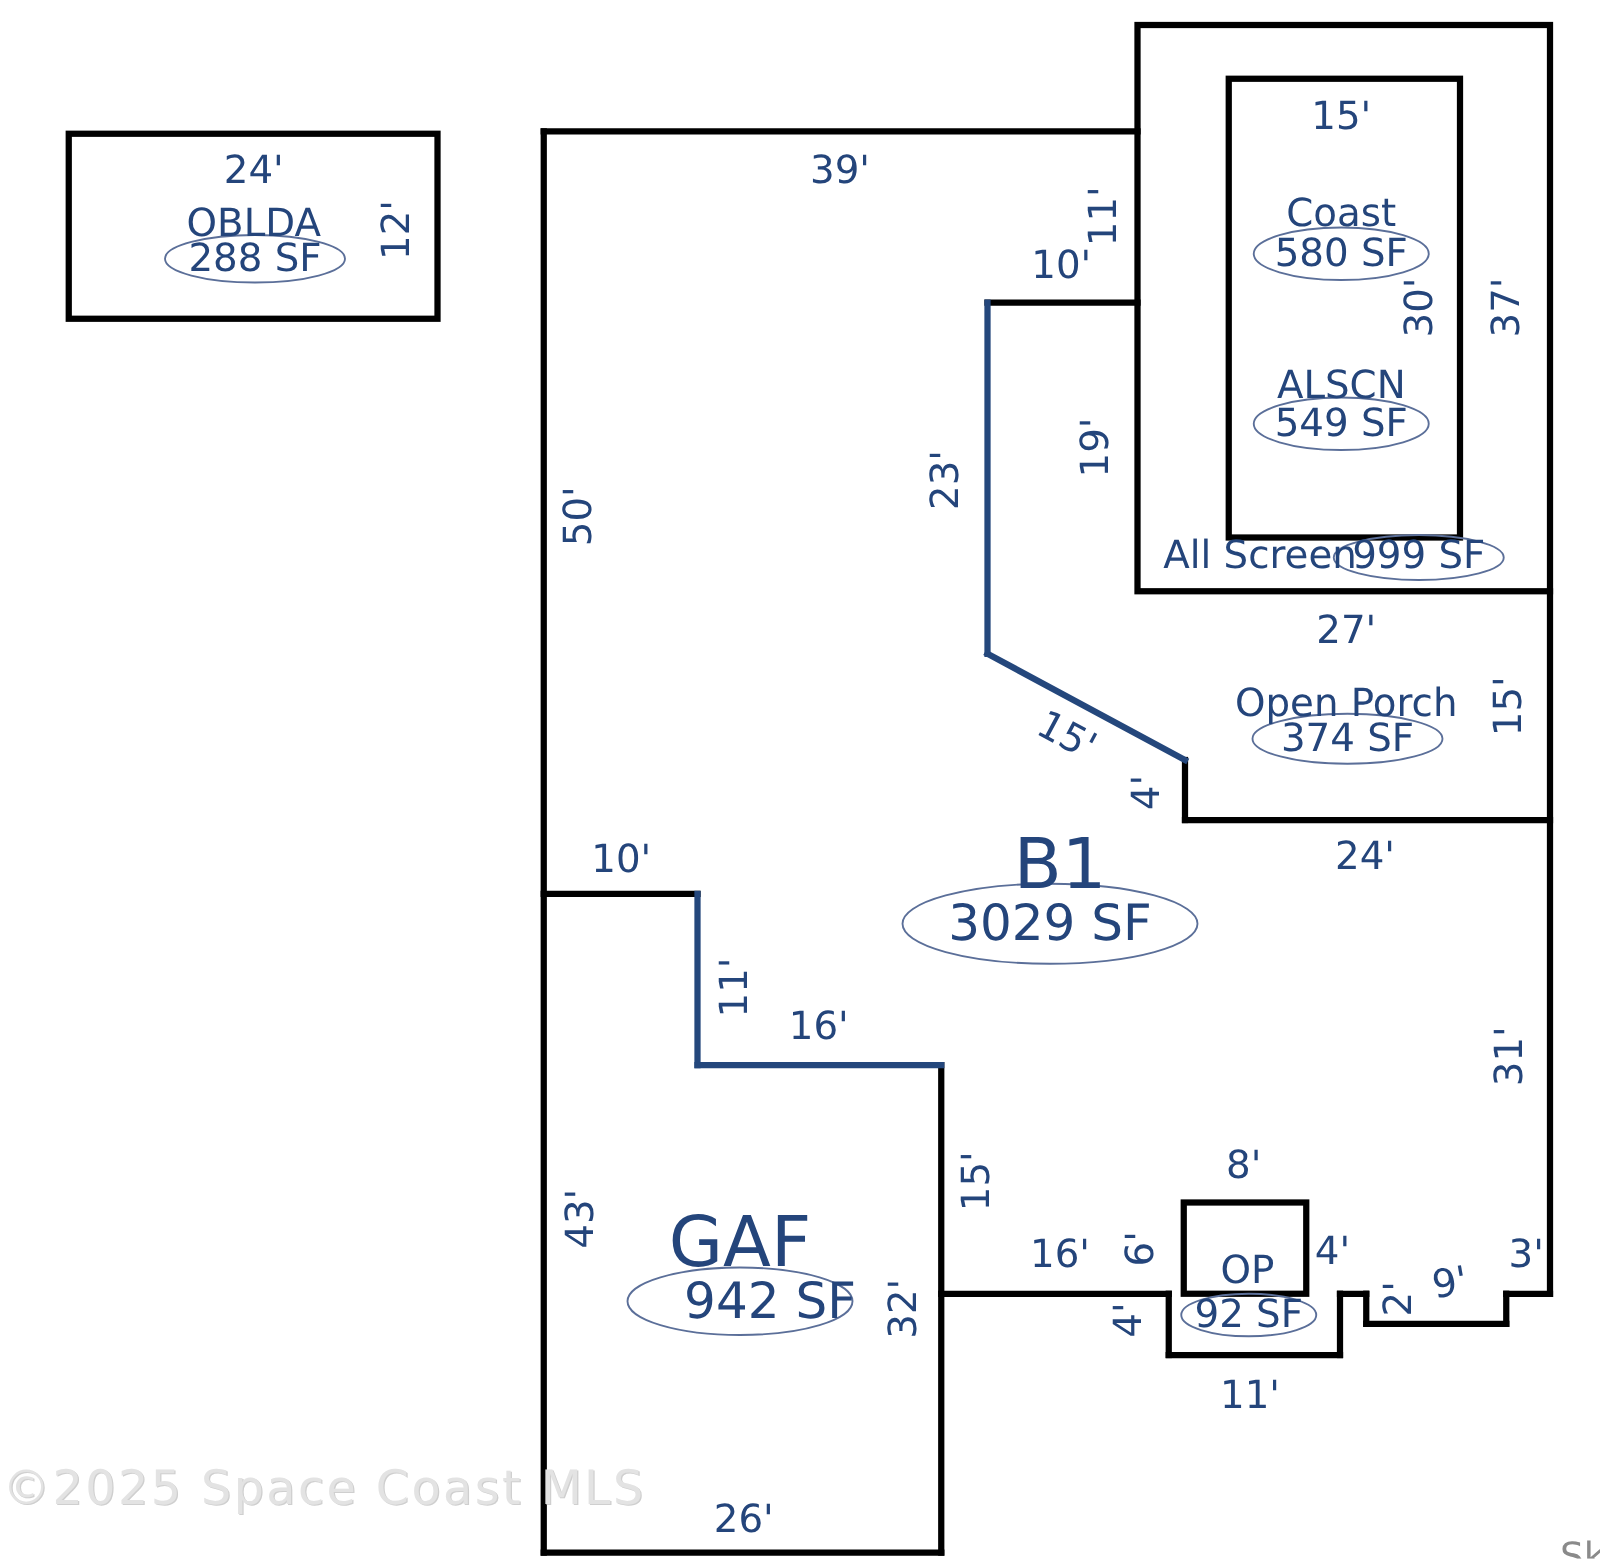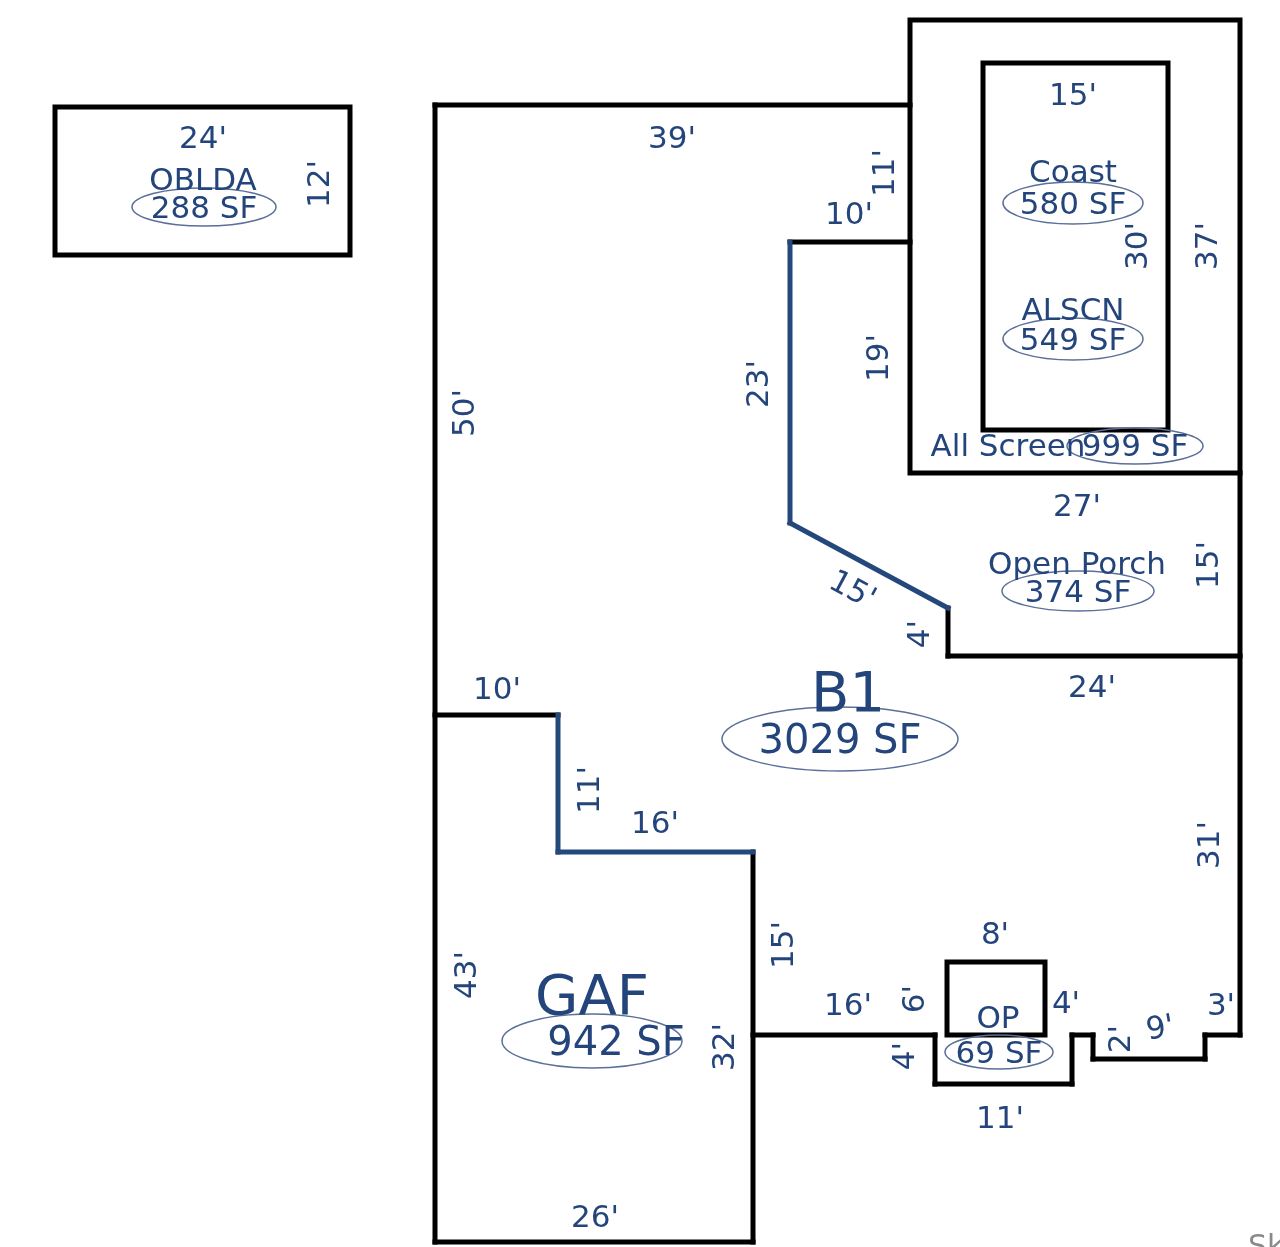--- a/index.html
+++ b/index.html
@@ -134,23 +134,24 @@
   <div class="lbl big" style="left:592px;top:995px">GAF</div>
   <div class="lbl bigarea" style="left:616px;top:1041px">942 SF</div>
   <div class="lbl rot" style="left:723px;top:1047px">32'</div>
   <div class="lbl rot" style="left:782px;top:945px">15'</div>
   <div class="lbl" style="left:848px;top:1004px">16'</div>
   <div class="lbl" style="left:595px;top:1216px">26'</div>
 
   <div class="lbl" style="left:995px;top:933px">8'</div>
   <div class="lbl rot" style="left:913px;top:999px">6'</div>
   <div class="lbl" style="left:998px;top:1017px">OP</div>
-  <div class="lbl" style="left:999px;top:1052px">69 SF</div>
+  <div class="lbl" style="left:999px;top:1052px">92 SF</div>
   <div class="lbl rot" style="left:903px;top:1056px">4'</div>
   <div class="lbl" style="left:1066px;top:1002px">4'</div>
   <div class="lbl rot" style="left:1119px;top:1039px">2'</div>
   <div class="lbl tilt" style="left:1160px;top:1027px">9'</div>
   <div class="lbl" style="left:1221px;top:1004px">3'</div>
   <div class="lbl" style="left:1000px;top:1117px">11'</div>
 
+  <div class="watermark">©2025 Space Coast MLS</div>
   <div class="cornertext">Sk</div>
 
 </div>
 
 </body></html>

